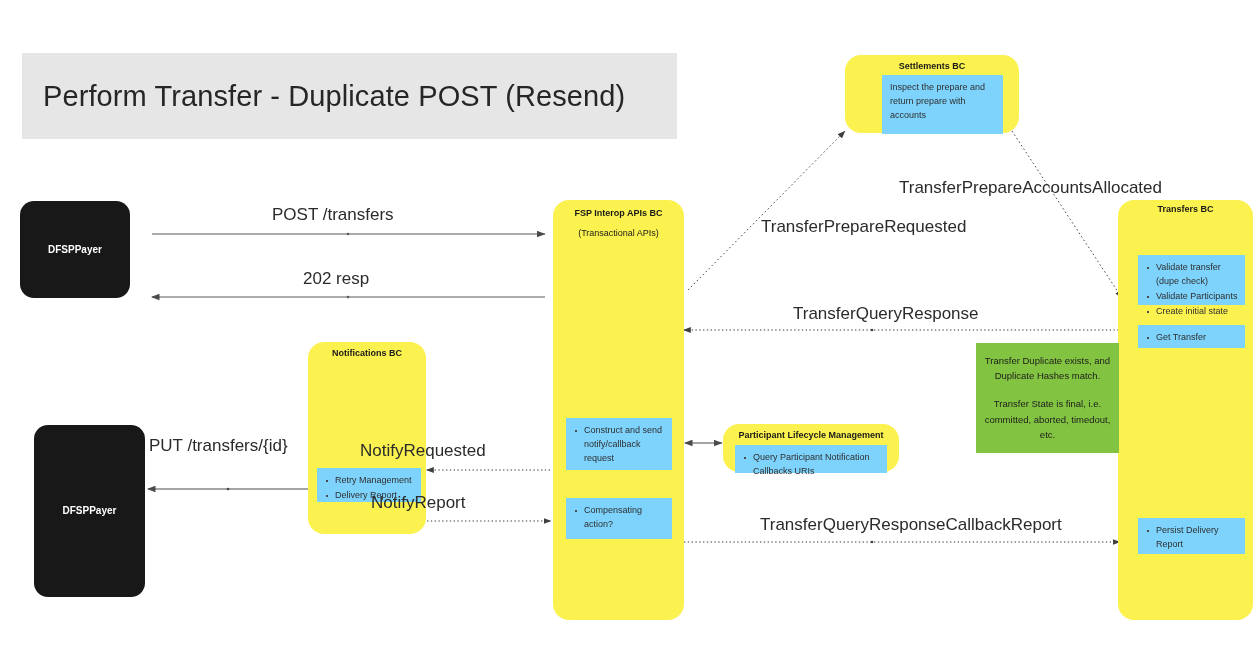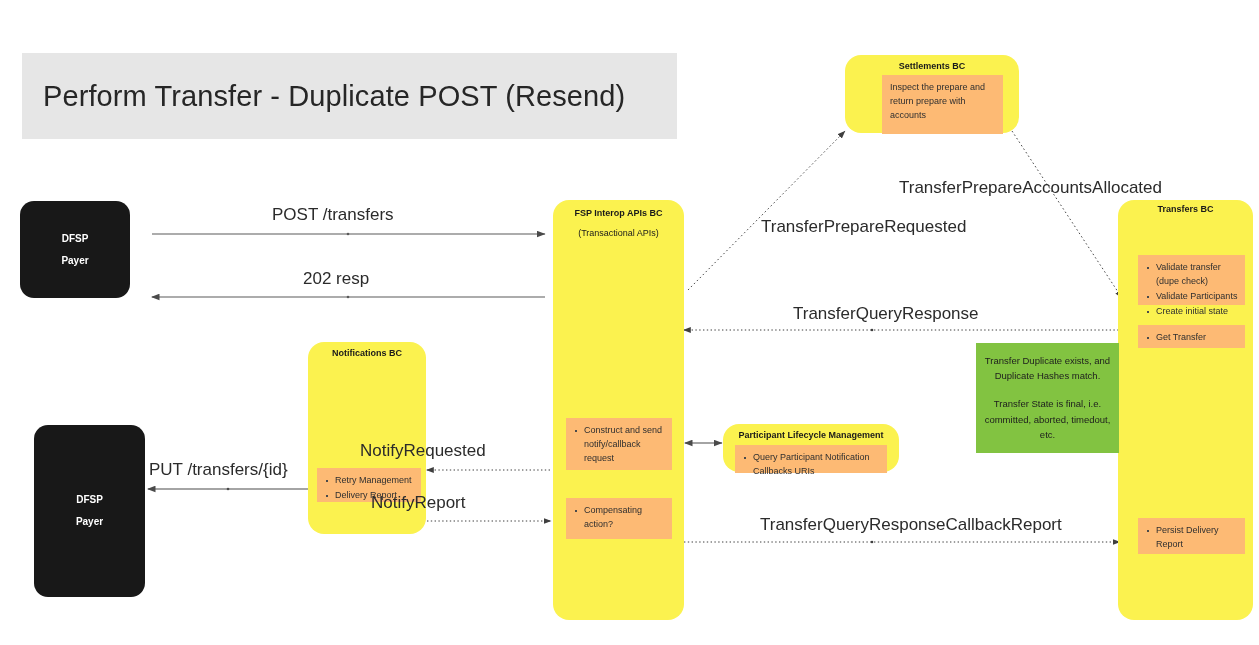--- a/index.html
+++ b/index.html
@@ -29,21 +29,20 @@
     letter-spacing:0.1px;
     white-space:nowrap;
   }
 
   
   .actor{
     background:#181818;
     border-radius:14px;
     color:#ffffff;
     display:flex;
-    flex-direction:column;
     align-items:center;
     justify-content:center;
     font-size:10px;
     line-height:2.2;
     font-weight:bold;
   }
   .actor span{display:block;}
 
   
   .bc{
@@ -53,21 +52,21 @@
   .bc-title{
     position:absolute;
     left:0; right:0;
     text-align:center;
     font-size:9px;
     font-weight:bold;
     color:#1a1a1a;
   }
   .panel{
     position:absolute;
-    background:#fdba74;
+    background:#7dd3fc;
     color:#2f2f2f;
     font-size:9px;
     line-height:1.55;
   }
   .panel ul{
     margin:0; padding:6px 6px 6px 18px;
     list-style:none;
   }
   .panel ul li{
     position:relative;
@@ -271,17 +270,17 @@
   <div class="abs flow-label" style="left:761px; top:217px;">TransferPrepareRequested</div>
 
   <div class="abs flow-label" style="left:899px; top:178px;">TransferPrepareAccountsAllocated</div>
 
   <div class="abs flow-label" style="left:793px; top:304px;">TransferQueryResponse</div>
 
   <div class="abs flow-label" style="left:360px; top:441px;">NotifyRequested</div>
 
   <div class="abs flow-label" style="left:371px; top:493px;">NotifyReport</div>
 
-  <div class="abs flow-label" style="left:149px; top:460px;text-align:right;">PUT /transfers/{id}</div>
+  <div class="abs flow-label" style="left:149px; top:436px;text-align:right;">PUT /transfers/{id}</div>
 
   <div class="abs flow-label" style="left:760px; top:515px;">TransferQueryResponseCallbackReport</div>
 
 </div>
 
 </body></html>

